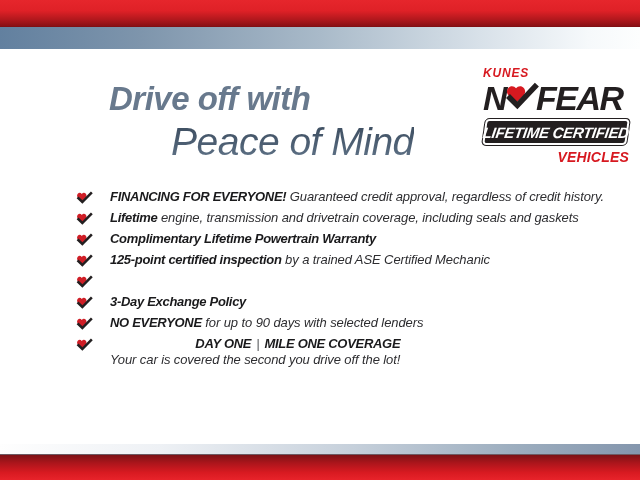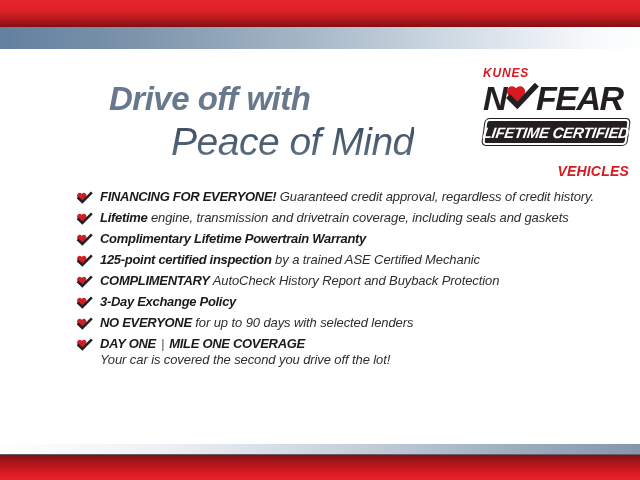--- a/index.html
+++ b/index.html
@@ -72,33 +72,34 @@
     background: #231f20; border-radius: 5px;
     box-shadow: inset 0 0 0 1px #231f20, inset 0 0 0 3px #ffffff;
     transform: skewX(-8deg);
     display: flex; align-items: center; justify-content: center;
   }
   .logo .banner span {
     font-size: 15px; font-weight: 700; letter-spacing: -0.3px;
     color: #ffffff; white-space: nowrap;
   }
   .logo .vehicles {
-    margin-top: 17px; text-align: right;
+    margin-top: 3px; text-align: right;
     font-size: 14px; font-weight: 800; letter-spacing: 0.2px;
     color: #d71920;
   }
 
   
   .benefits { position: absolute; left: 76px; top: 189px; width: 545px; }
   .benefit {
-    display: flex; align-items: flex-start; gap: 7px;
+    display: flex; align-items: flex-start; gap: 17px;
     margin-bottom: 6px;
     font-style: italic; font-size: 13px; line-height: 15px;
     color: #2d2d30; letter-spacing: -0.1px;
     white-space: nowrap;
+    text-align: right;
   }
   .benefit .bullet { flex: 0 0 auto; width: 17px; height: 14px; margin-top: 1px; }
   .benefit b { font-weight: 700; color: #1a1a1c; letter-spacing: -0.3px; }
   .benefit .pipe { color: #55575a; font-weight: 400; margin: 0 5px; }
   .benefit .text-col { display: flex; flex-direction: column; }
   .benefit .subline { font-weight: 400; color: #2d2d30; margin-top: 1px; }
 </style>
 </head>
 <body>
 
@@ -163,21 +164,20 @@
         <path d="M2 9 L8.2 15 L20.5 2.5" fill="none" stroke="#231f20" stroke-width="3.3"></path>
       </svg>
       <span><b>125-point certified inspection</b><span> by a trained ASE Certified Mechanic</span></span>
     </div>
 
     <div class="benefit">
       <svg class="bullet" viewBox="0 0 22 17">
         <path d="M7.5 4.5 C6.2 2.7 3.6 2.7 2.3 4.2 C1 5.8 1.1 8 2.5 9.4 L7.5 14.3 L12.5 9.4 C13.9 8 14 5.8 12.7 4.2 C11.4 2.7 8.8 2.7 7.5 4.5 Z" fill="#cf1e26"></path>
         <path d="M2 9 L8.2 15 L20.5 2.5" fill="none" stroke="#231f20" stroke-width="3.3"></path>
       </svg>
-      <span><b>COMPLIMENTARY</b><span> AutoCheck History Report and Buyback Protection</span></span>
     </div>
 
     <div class="benefit">
       <svg class="bullet" viewBox="0 0 22 17">
         <path d="M7.5 4.5 C6.2 2.7 3.6 2.7 2.3 4.2 C1 5.8 1.1 8 2.5 9.4 L7.5 14.3 L12.5 9.4 C13.9 8 14 5.8 12.7 4.2 C11.4 2.7 8.8 2.7 7.5 4.5 Z" fill="#cf1e26"></path>
         <path d="M2 9 L8.2 15 L20.5 2.5" fill="none" stroke="#231f20" stroke-width="3.3"></path>
       </svg>
       <span><b>3-Day Exchange Policy</b><span></span></span>
     </div>
 

